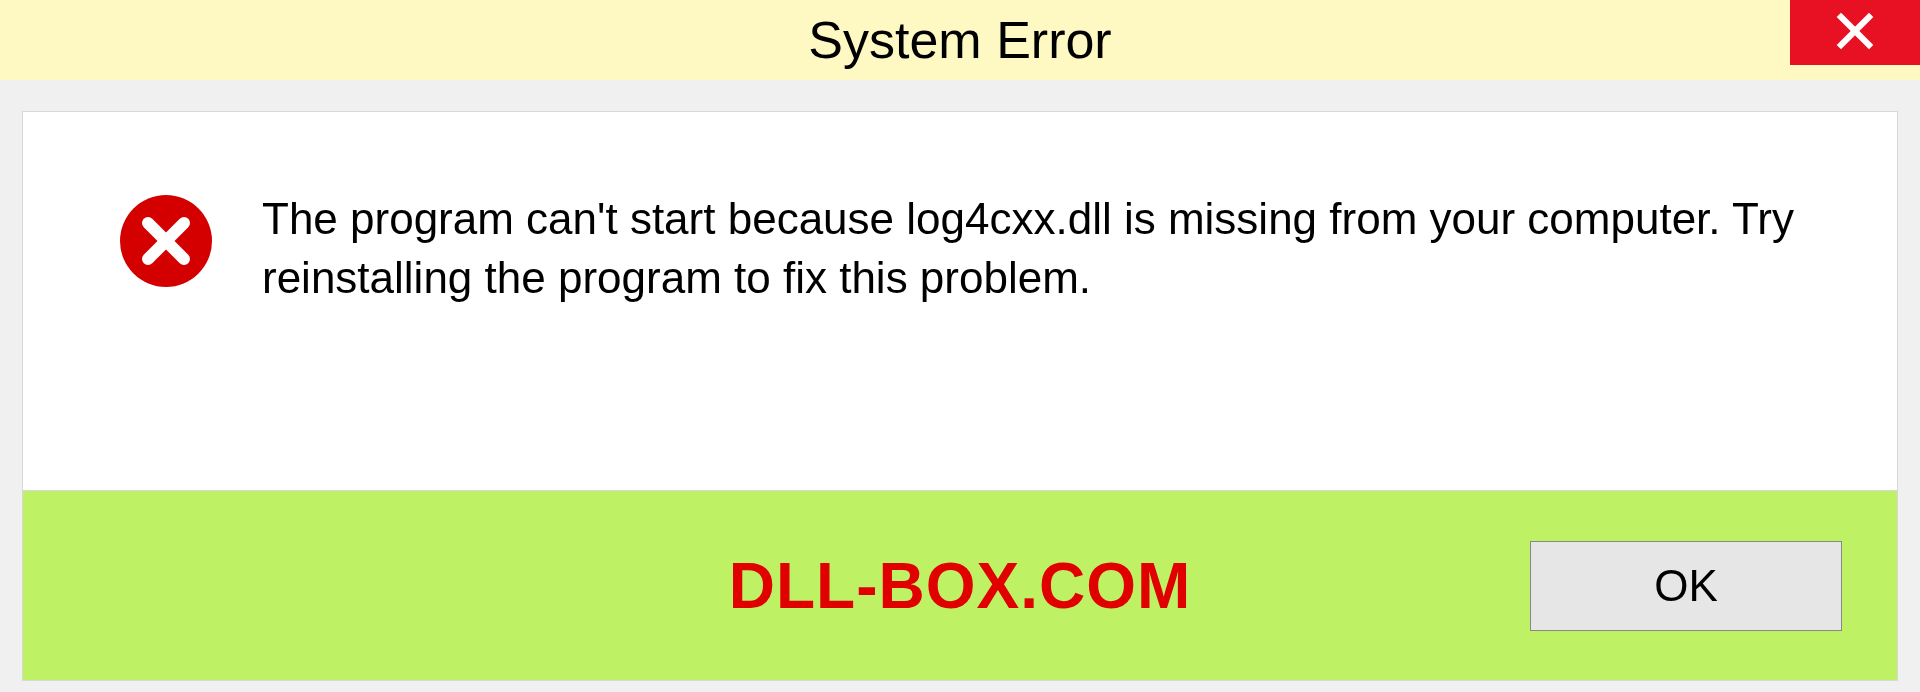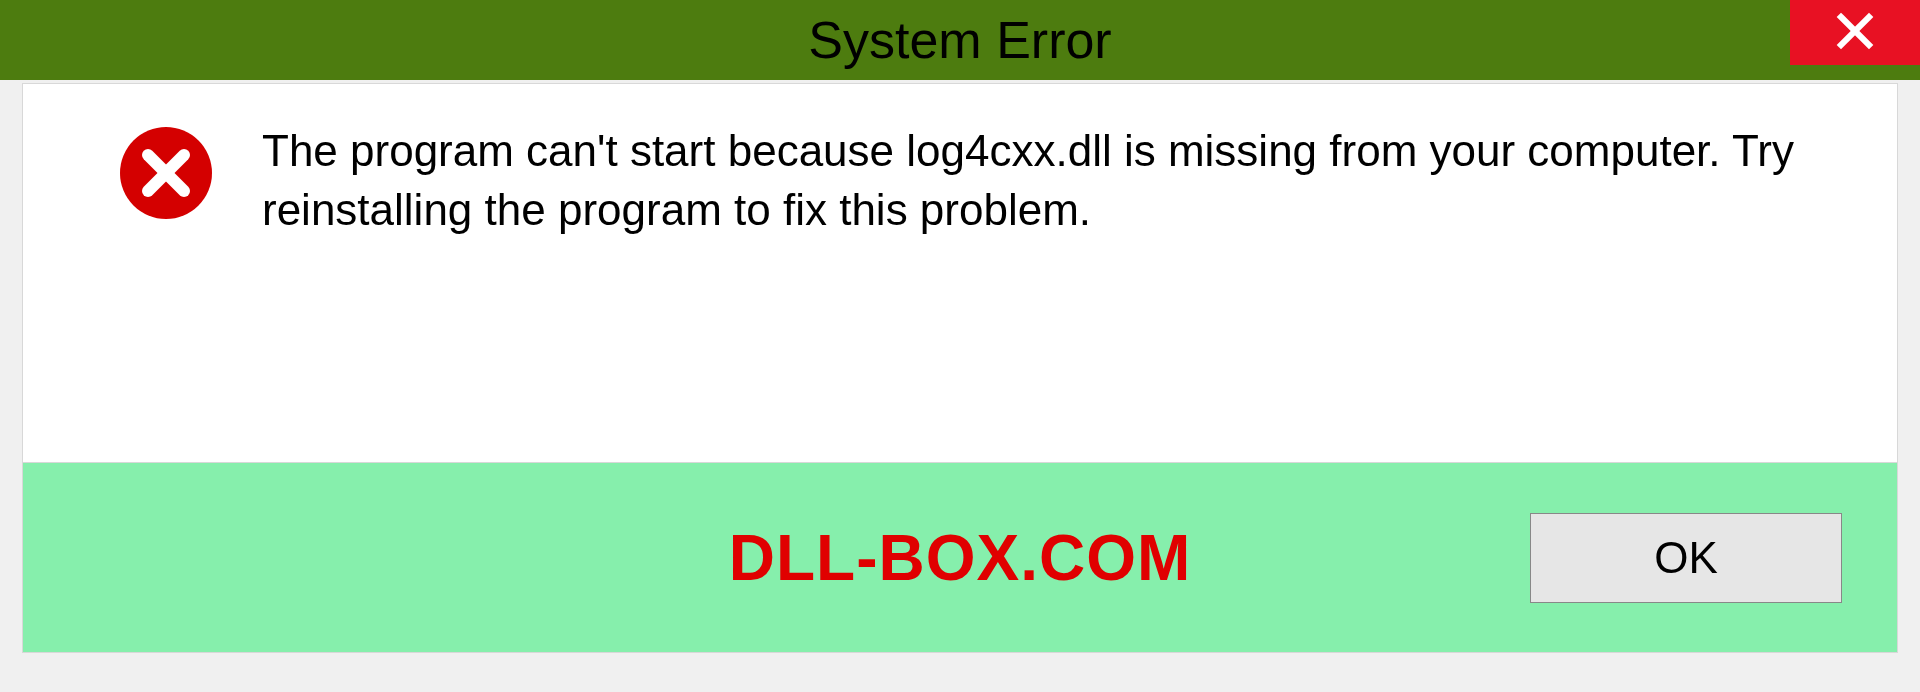--- a/index.html
+++ b/index.html
@@ -14,21 +14,21 @@
       font-family: "Segoe UI", Tahoma, sans-serif;
       position: relative;
       overflow: hidden;
     }
     .titlebar {
       height: 80px;
       display: flex;
       align-items: center;
       justify-content: center;
       position: relative;
-      background: #4d7c0f;
+      background: #fef9c3;
     }
     .title {
       font-size: 52px;
       font-weight: 400;
       color: #000;
     }
     .close-btn {
       position: absolute;
       right: 0;
       top: 0;
@@ -38,27 +38,27 @@
       display: flex;
       align-items: center;
       justify-content: center;
       cursor: pointer;
     }
     .close-btn svg {
       width: 42px;
       height: 42px;
     }
     .content-area {
-      margin: 3px 22px 0 22px;
+      margin: 31px 22px 0 22px;
       background: #ffffff;
       border: 1px solid #d8d8d8;
       height: 380px;
       display: flex;
       align-items: flex-start;
-      padding: 35px 40px 40px 95px;
+      padding: 75px 40px 40px 95px;
     }
     .error-icon {
       flex-shrink: 0;
       width: 96px;
       height: 96px;
       margin-right: 48px;
       margin-top: 6px;
     }
     .message {
       font-size: 44px;
@@ -70,21 +70,21 @@
     .footer {
       margin: 0 22px;
       height: 190px;
       display: flex;
       align-items: center;
       justify-content: flex-end;
       position: relative;
       border-left: 1px solid #d8d8d8;
       border-right: 1px solid #d8d8d8;
       border-bottom: 1px solid #d8d8d8;
-      background: #86efac;
+      background: #bef264;
     }
     .watermark {
       position: absolute;
       left: 50%;
       transform: translateX(-50%);
       font-size: 64px;
       font-weight: 800;
       color: #e00000;
       letter-spacing: 1px;
       font-family: Arial, sans-serif;

